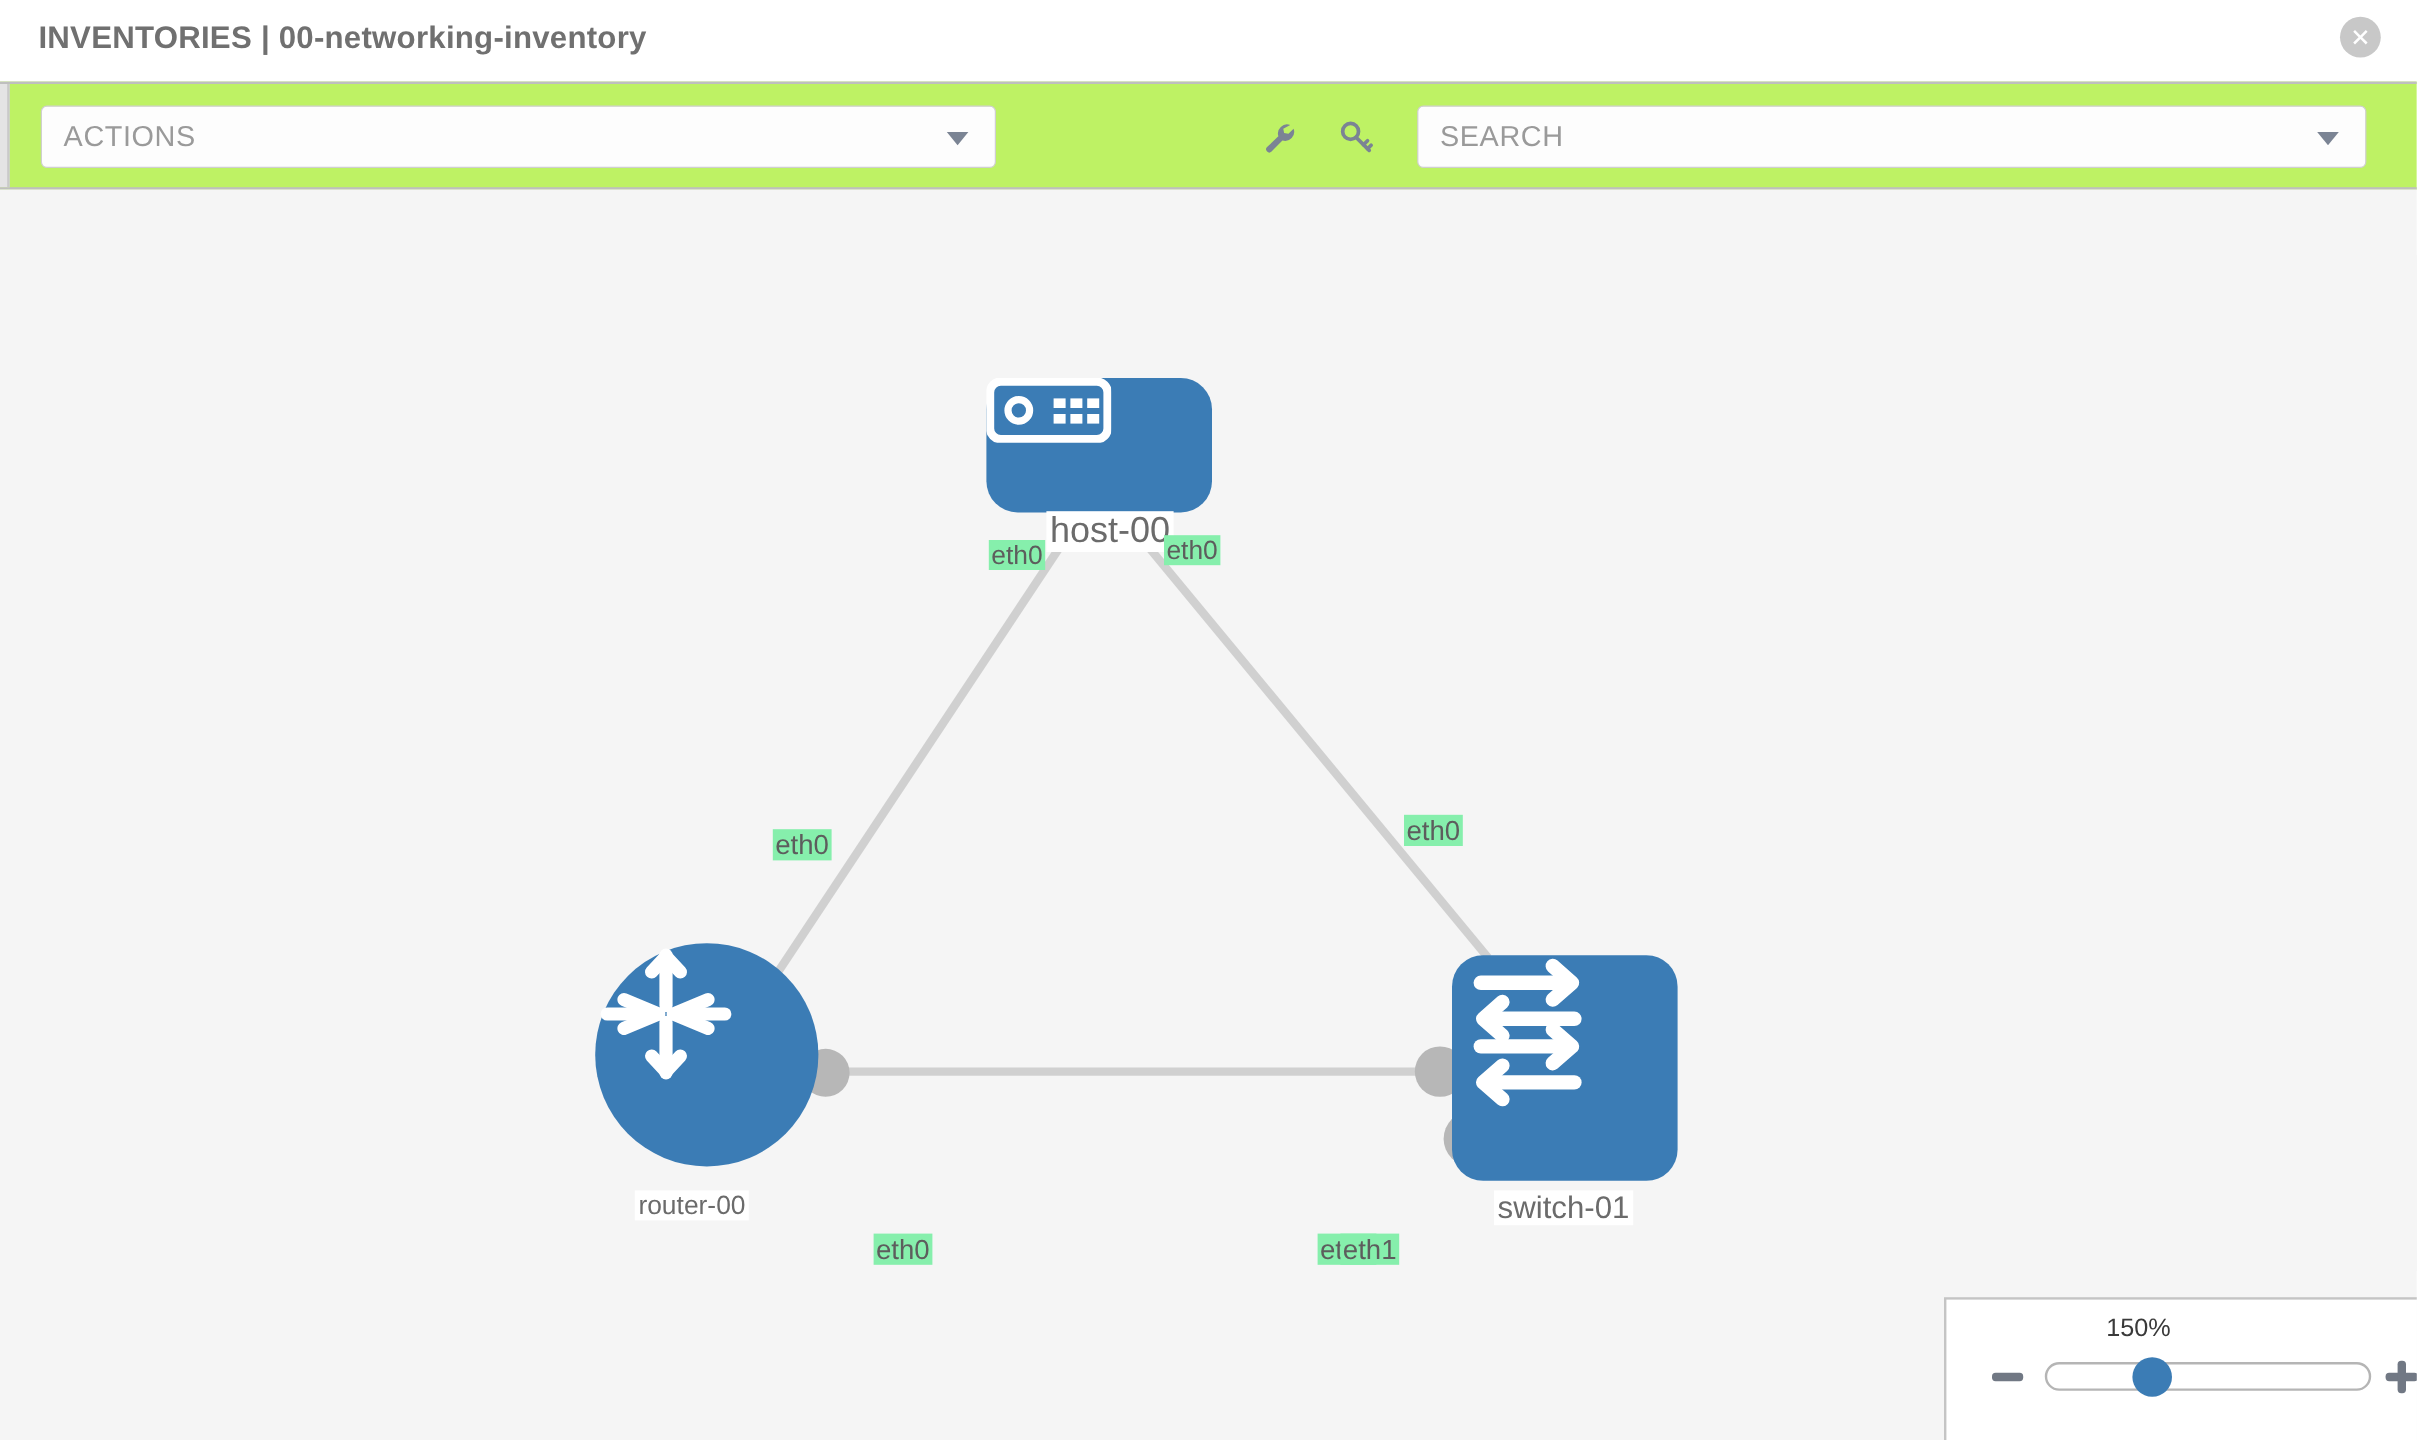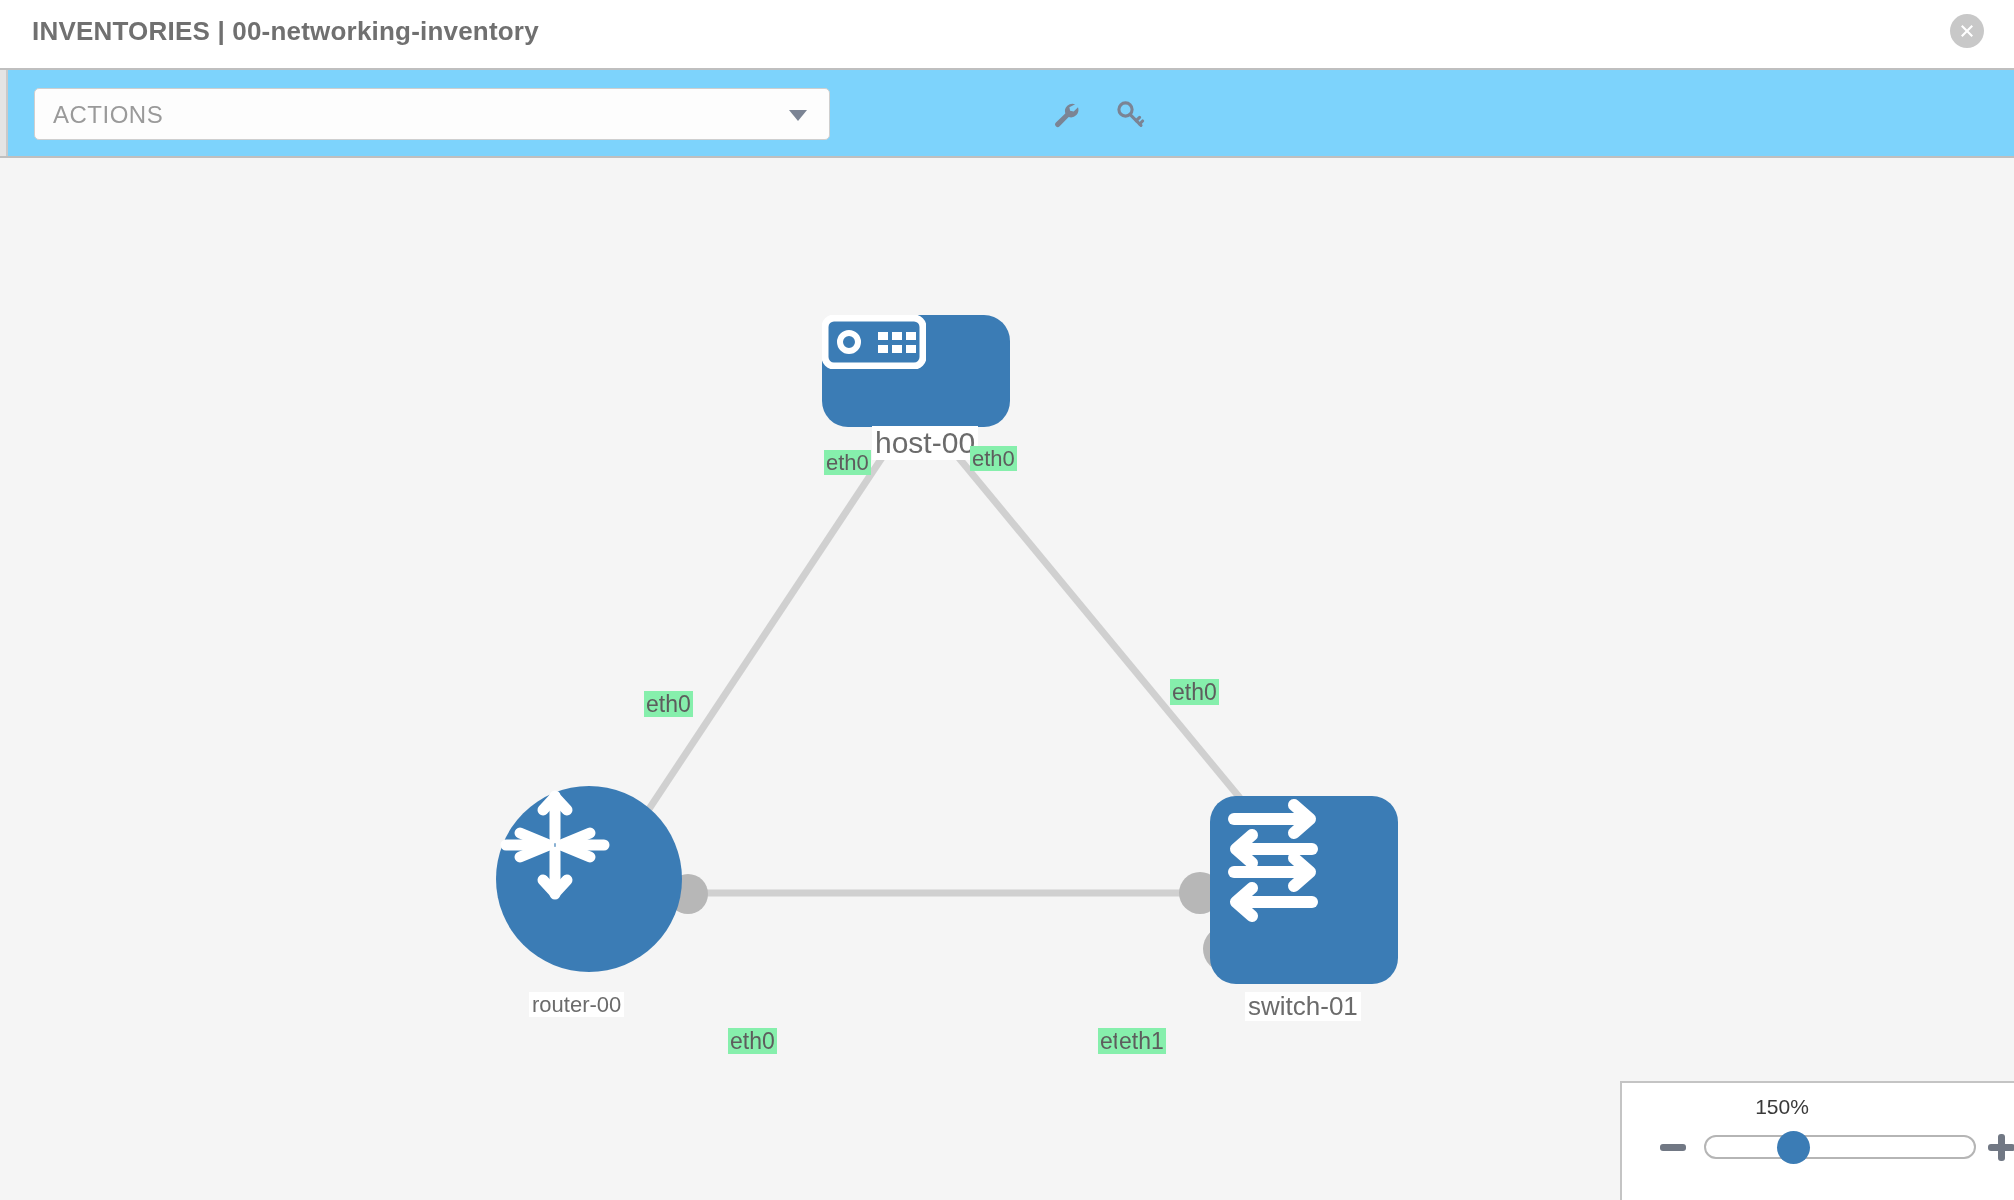--- a/index.html
+++ b/index.html
@@ -54,21 +54,21 @@
     justify-content: center;
   }
   .close-btn svg { display: block; }
 
   
   .toolbar {
     position: absolute;
     left: 0; top: 68px;
     width: 2014px;
     height: 90px;
-    background: #7dd3fc;
+    background: #bef264;
     border-top: 2px solid #bfbfbf;
     border-bottom: 2px solid #bfbfbf;
   }
   .toolbar-left-edge {
     position: absolute;
     left: 0; top: 0;
     width: 8px; height: 100%;
     background: #e4e4e4;
     border-right: 2px solid #c9c9c9;
   }
@@ -278,20 +278,24 @@
 
     <div class="tool-icon" id="key-ic">
       <svg width="34" height="34" viewBox="0 0 34 34">
         <circle cx="12.5" cy="11.5" r="6.6" fill="none" stroke="#7b8494" stroke-width="3.1"></circle>
         <path d="M17 16.4 L28 27.3" stroke="#7b8494" stroke-width="3.1" stroke-linecap="round" fill="none"></path>
         <path d="M23.2 22.6 L26.6 19.3" stroke="#7b8494" stroke-width="3.1" stroke-linecap="round" fill="none"></path>
         <path d="M26.6 26 L29.6 23" stroke="#7b8494" stroke-width="3.1" stroke-linecap="round" fill="none"></path>
       </svg>
     </div>
 
+    <div class="search-select">
+      <span class="search-label">SEARCH</span>
+      <span class="caret"></span>
+    </div>
   </div>
 
   <div class="canvas">
 
     <svg width="2014" height="1042">
       <g stroke="#d0d0d0" stroke-width="7" fill="none">
         <line x1="905" y1="265" x2="590" y2="740"></line>
         <line x1="930" y1="265" x2="1240" y2="640"></line>
         <line x1="600" y1="735" x2="1225" y2="735"></line>
       </g>

